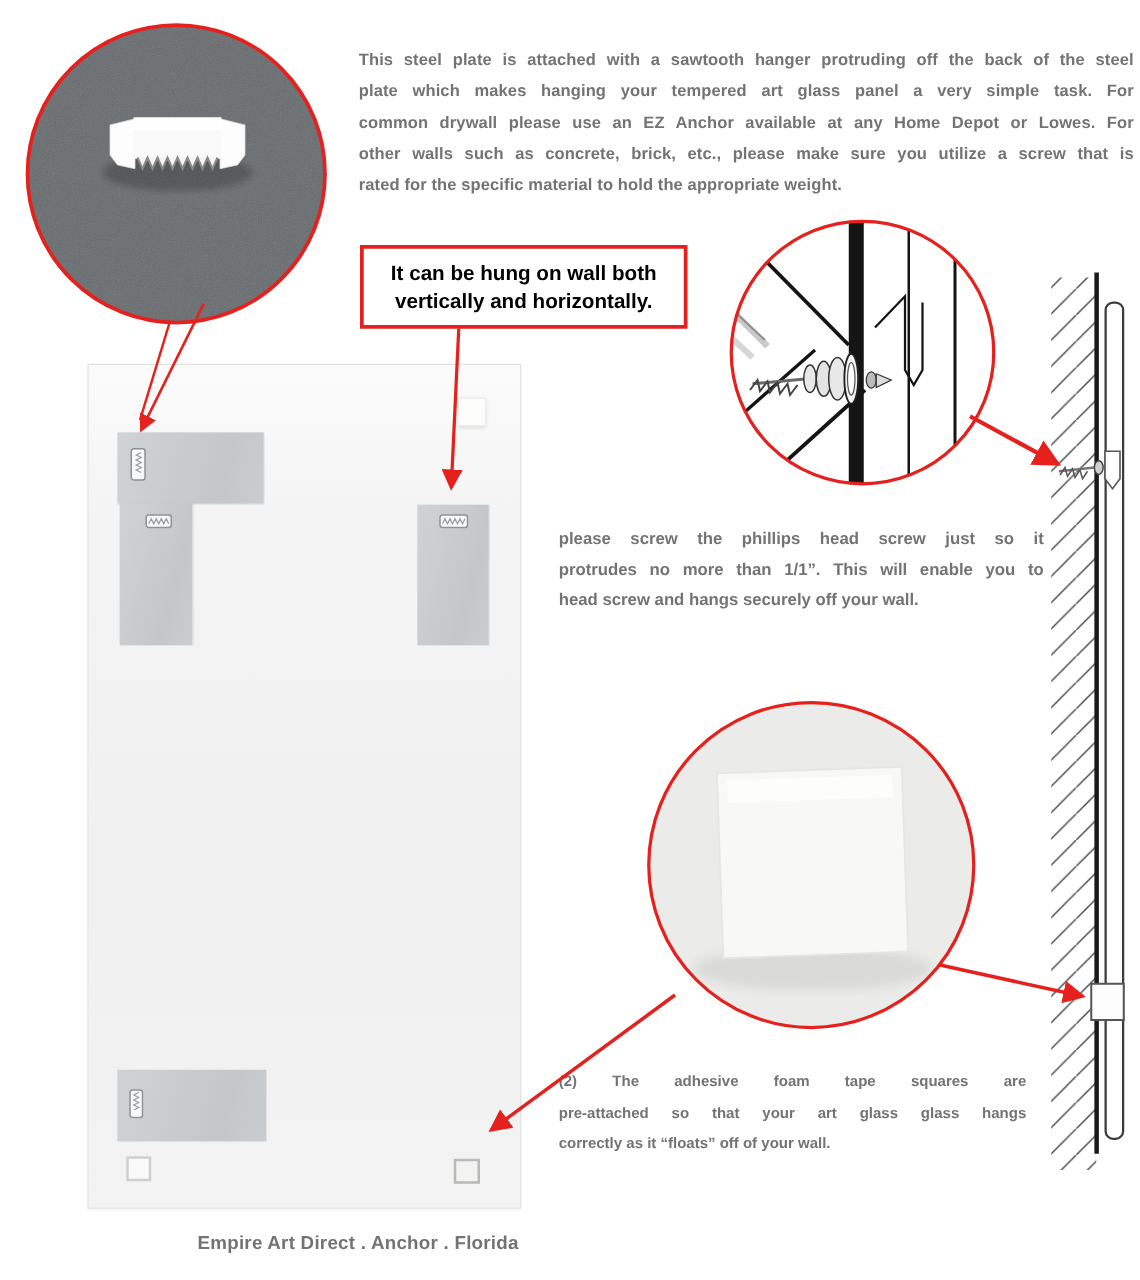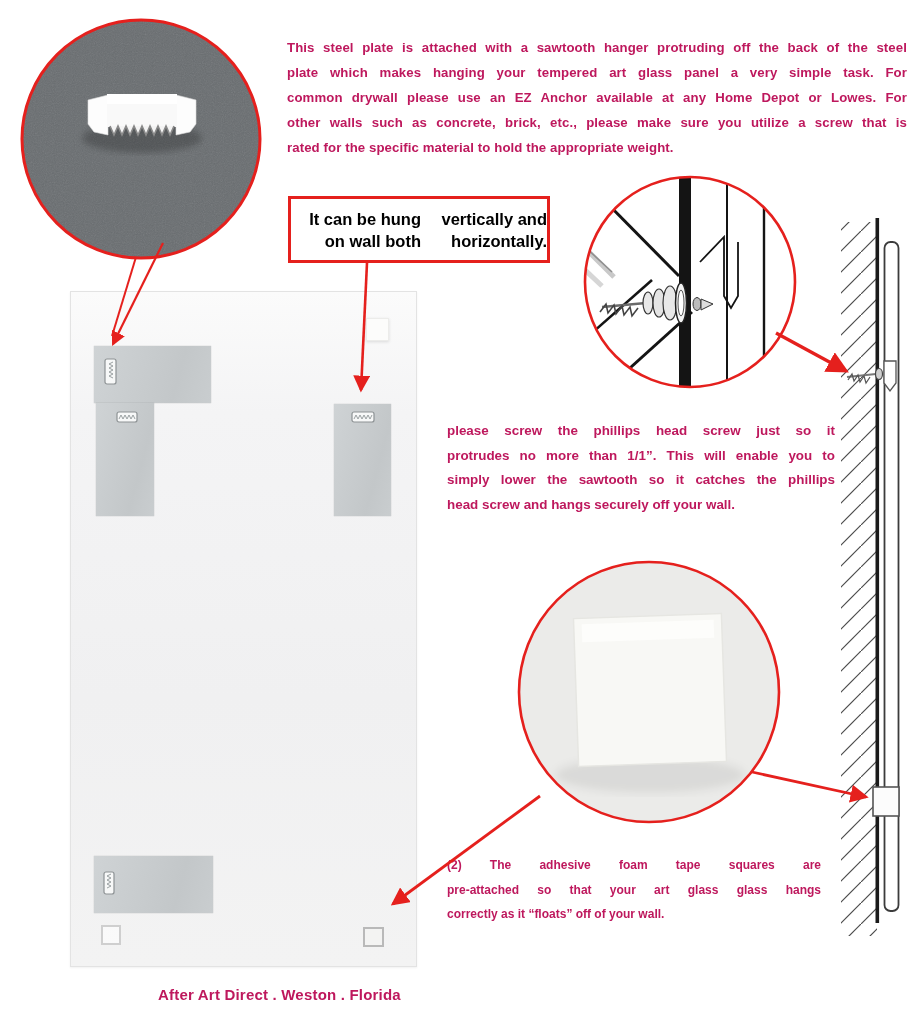--- a/index.html
+++ b/index.html
@@ -1,28 +1,28 @@
 <!DOCTYPE html>
 <html><head>
 <meta charset="utf-8">
 <style>
   html,body{margin:0;padding:0;background:#ffffff;}
   #sheet{position:relative;width:912px;height:1024px;background:#ffffff;overflow:hidden;
          font-family:"Liberation Sans","DejaVu Sans",sans-serif;color:#000;}
   .abs{position:absolute;}
   
-  .para{font-weight:bold;color:#be185d;}
+  .para{font-weight:bold;color:#737373;}
   .para .jline{text-align:justify;text-align-last:justify;white-space:normal;}
   .para .lastline{text-align:left;text-align-last:left;}
   #intro{left:287px;top:35px;width:620px;font-size:13.2px;line-height:25px;letter-spacing:0.1px;}
   #step1{left:447px;top:419px;width:388px;font-size:13.4px;line-height:24.6px;}
   #step2{left:447px;top:853px;width:374px;font-size:12px;line-height:24.6px;}
   #callout-box{left:288px;top:196px;width:256px;height:61px;border:3px solid #e5201d;
-               display:flex;align-items:center;justify-content:center;
-               font-weight:bold;font-size:16.5px;line-height:22px;text-align:right;background:#fff;z-index:3;}
+               display:flex;align-items:center;justify-content:center;flex-direction:column;
+               font-weight:bold;font-size:16.5px;line-height:22px;text-align:left;background:#fff;z-index:3;}
   #footer{left:158px;top:986px;width:340px;font-weight:bold;font-size:15px;letter-spacing:0.2px;}
   
   #panel{left:70px;top:291px;width:345px;height:674px;
          background:linear-gradient(180deg,#fbfbfb 0%,#f4f4f5 18%,#f0f0f1 60%,#f3f3f3 100%);
          border:1px solid #e3e3e3;box-shadow:0 1px 2px rgba(0,0,0,0.06);}
   .plate{position:absolute;background:linear-gradient(105deg,#cfd3d5 0%,#c3c7c9 70%,#c9cdcf 100%);
          box-shadow:0 0 1px rgba(0,0,0,0.25);}
   .foam{position:absolute;}
   .foam.solid{background:#fcfcfb;border:1px solid #ececea;box-shadow:0 1px 3px rgba(0,0,0,0.12);}
   .foam.outline{border:2px solid #cfcfcf;background:rgba(255,255,255,0.55);}
@@ -44,31 +44,30 @@
   </div>
 
   <div id="callout-box" class="abs">
     <div>It can be hung on wall both</div>
     <div>vertically and horizontally.</div>
   </div>
 
   <div id="step1" class="abs para">
     <div class="jline">please screw the phillips head screw just so it</div>
     <div class="jline">protrudes no more than 1/1”. This will enable you to</div>
-    <div class="jline">simply lower the sawtooth so it catches the phillips</div>
     <div class="lastline">head screw and hangs securely off your wall.</div>
   </div>
 
   <div id="step2" class="abs para">
     <div class="jline">(2) The adhesive foam tape squares are</div>
     <div class="jline">pre-attached so that your art glass glass hangs</div>
     <div class="lastline">correctly as it “floats” off of your wall.</div>
   </div>
 
-  <div id="footer" class="abs para">After Art Direct . Weston . Florida</div>
+  <div id="footer" class="abs para">Empire Art Direct . Anchor . Florida</div>
 
   <div id="panel" class="abs">
 
     <div class="plate" style="left:23px;top:54px;width:117px;height:57px;"></div>
     <div class="plate" style="left:25px;top:111px;width:58px;height:113px;"></div>
     <div class="plate" style="left:263px;top:112px;width:57px;height:112px;"></div>
     <div class="plate" style="left:23px;top:564px;width:119px;height:57px;"></div>
 
     <svg class="abs" style="left:33px;top:66px;" width="13" height="27" viewBox="0 0 13 27">
       <rect x="1" y="1" width="11" height="25" rx="2" fill="#f7f8f8" stroke="#8d9294" stroke-width="1.2"></rect>

